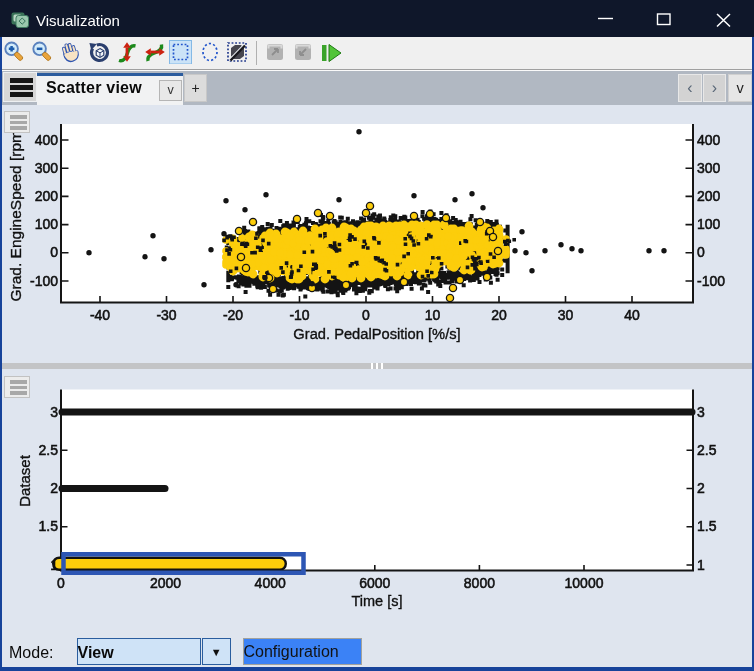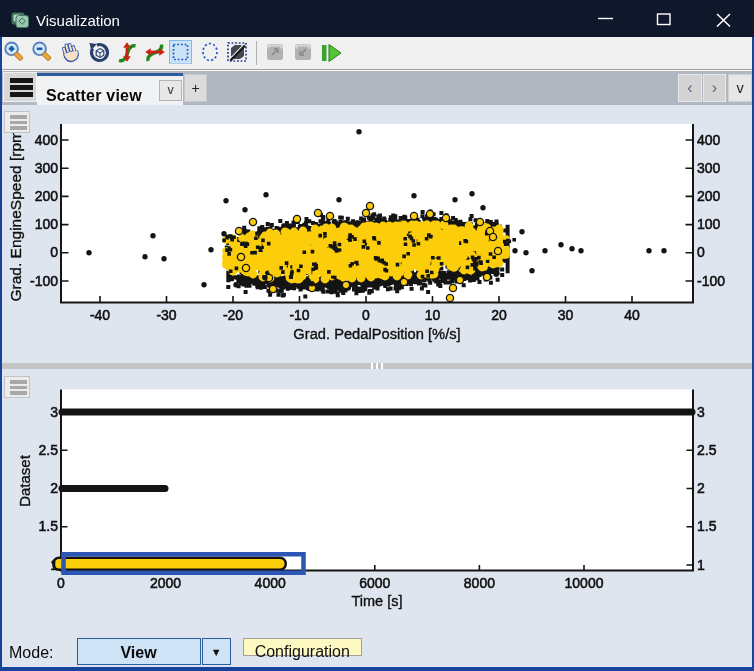--- a/index.html
+++ b/index.html
@@ -89,21 +89,21 @@
   </svg>
 
 <div class="abs" style="left:0;top:71px;width:754px;height:34px;background:#b1b8c2"></div>
 <div class="abs" style="left:0;top:70px;width:754px;height:1px;background:#fafafa"></div>
 <div style="position:absolute;left:3px;top:72px;width:34px;height:30px;background:#d7d7d7;border:1px solid #eef0f2;box-sizing:border-box">
     <div style="position:absolute;left:5.5px;top:5px;width:23px;height:4.5px;background:#161616"></div>
     <div style="position:absolute;left:5.5px;top:12.0px;width:23px;height:4.5px;background:#161616"></div>
     <div style="position:absolute;left:5.5px;top:19.0px;width:23px;height:4.5px;background:#161616"></div>
   </div>
 <div class="abs" style="left:37px;top:73px;width:146px;height:32px;background:#f1f2f3;border-top:3px solid #2b5c9e"></div>
-<div class="abs" style="left:46px;top:87px;font-size:16px;font-weight:bold;letter-spacing:0.2px;color:#0a0a0a">Scatter view</div>
+<div class="abs" style="left:46px;top:79px;font-size:16px;font-weight:bold;letter-spacing:0.2px;color:#0a0a0a">Scatter view</div>
 <div class="abs" style="left:159px;top:80px;width:23px;height:21px;background:#e8e8e8;border:1px solid #b5b5b5;font-size:12.5px;text-align:center;line-height:19px;color:#333">v</div>
 <div class="abs" style="left:184px;top:74px;width:23px;height:28px;background:#dcdcdc;border:1px solid #c8c8c8;font-size:14px;text-align:center;line-height:26px;color:#222">+</div>
 <div class="abs" style="left:678px;top:74px;width:24px;height:28px;background:#d3d3d3;border:1px solid #e8e8e8;color:#5a6878;font-size:16px;text-align:center;line-height:25px">‹</div>
 <div class="abs" style="left:703px;top:74px;width:23px;height:28px;background:#d3d3d3;border:1px solid #e8e8e8;color:#5a6878;font-size:16px;text-align:center;line-height:25px">›</div>
 <div class="abs" style="left:728px;top:74px;width:24px;height:28px;background:#e6e6e6;border:1px solid #cfcfcf;color:#222;font-size:14.5px;text-align:center;line-height:26px">v</div>
 
 <div class="abs" style="left:2px;top:105px;width:750px;height:258px;background:#dfe5ef"></div>
 <svg width="754" height="258" style="position:absolute;left:0;top:105px" font-family="Liberation Sans, sans-serif" fill="#111">
     <rect x="61" y="19" width="632" height="179" fill="#fff"></rect>
     <path d="M62 35H68.5M685.5 35H692M62 63.2H68.5M685.5 63.2H692M62 91.4H68.5M685.5 91.4H692M62 119.6H68.5M685.5 119.6H692M62 147.8H68.5M685.5 147.8H692M62 176H68.5M685.5 176H692M100 197.5V191M166.5 197.5V191M233 197.5V191M299.5 197.5V191M366 197.5V191M432.5 197.5V191M499 197.5V191M565.5 197.5V191M632 197.5V191" stroke="#151515" stroke-width="1.6" fill="none"></path>
@@ -2140,18 +2140,18 @@
     <text x="29.5" y="112" text-anchor="middle" font-size="15" stroke="#111" stroke-width="0.35" transform="rotate(-90 29.5 112)">Dataset</text>
   </svg>
 <div style="position:absolute;left:4px;top:376px;width:26px;height:22px;background:#ececec;border:1px solid #c2c2c2;box-sizing:border-box">
     <div style="position:absolute;left:4.5px;top:3.3px;width:17px;height:3.5px;background:#a8a8a8"></div>
     <div style="position:absolute;left:4.5px;top:8.7px;width:17px;height:3.5px;background:#a8a8a8"></div>
     <div style="position:absolute;left:4.5px;top:14.1px;width:17px;height:3.5px;background:#a8a8a8"></div>
   </div>
 
 <div class="abs" style="left:0;top:630px;width:754px;height:37px;background:#dfe5ee"></div>
 <div class="abs" style="left:9px;top:644px;font-size:16px;font-weight:normal;color:#0a0a0a">Mode:</div>
-<div class="abs" style="left:76.5px;top:637.5px;width:124px;height:27.5px;background:#cfe3f7;border:1.5px solid #2a5d9e;font-size:16px;font-weight:bold;text-align:center;line-height:27px;color:#0a0a0a">View</div>
+<div class="abs" style="left:76.5px;top:637.5px;width:124px;height:27.5px;background:#cfe3f7;border:1.5px solid #2a5d9e;font-size:16px;font-weight:bold;line-height:27px;color:#0a0a0a">View</div>
 <div class="abs" style="left:202px;top:637.5px;width:28.5px;height:27.5px;background:#cfe3f7;border:1.5px solid #2a5d9e;font-size:11px;text-align:center;line-height:27px;color:#111">▼</div>
-<div class="abs" style="left:242.5px;top:638px;width:119.5px;height:18px;background:#fef9c3;border:1.5px solid #a2a29c;font-size:16px;text-align:center;line-height:26px;color:#121212">Configuration</div>
+<div class="abs" style="left:242.5px;top:638px;width:119.5px;height:27px;background:#3b82f6;border:1.5px solid #a2a29c;font-size:16px;text-align:left;line-height:26px;color:#121212">Configuration</div>
 
 <div class="abs" style="left:0;top:37px;width:2px;height:634px;background:#17439a"></div>
 <div class="abs" style="left:752px;top:37px;width:2px;height:634px;background:#17439a"></div>
 <div class="abs" style="left:0;top:667px;width:754px;height:4px;background:#17439a"></div>
 </body></html>

